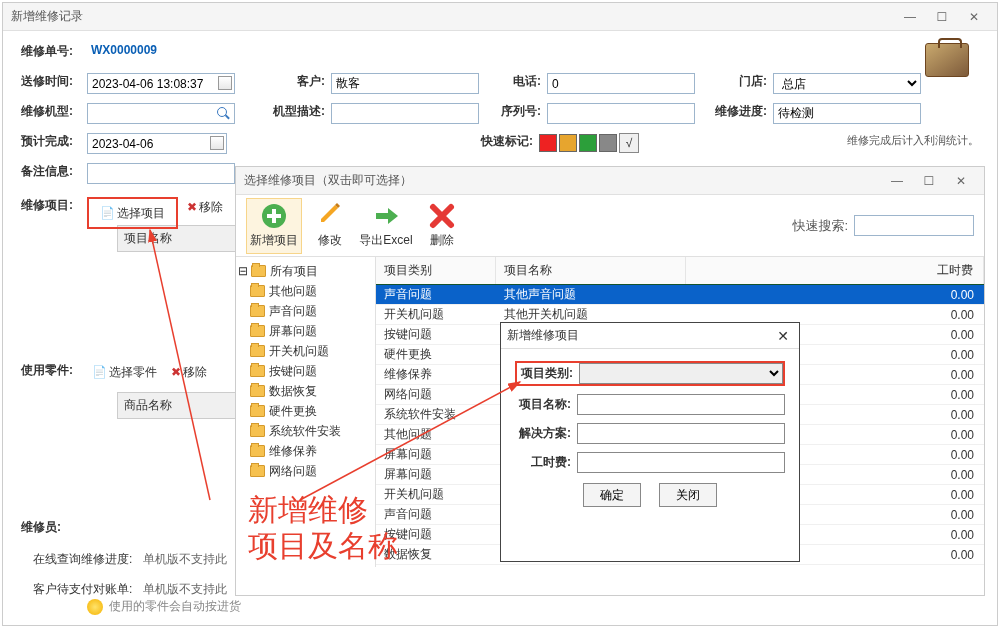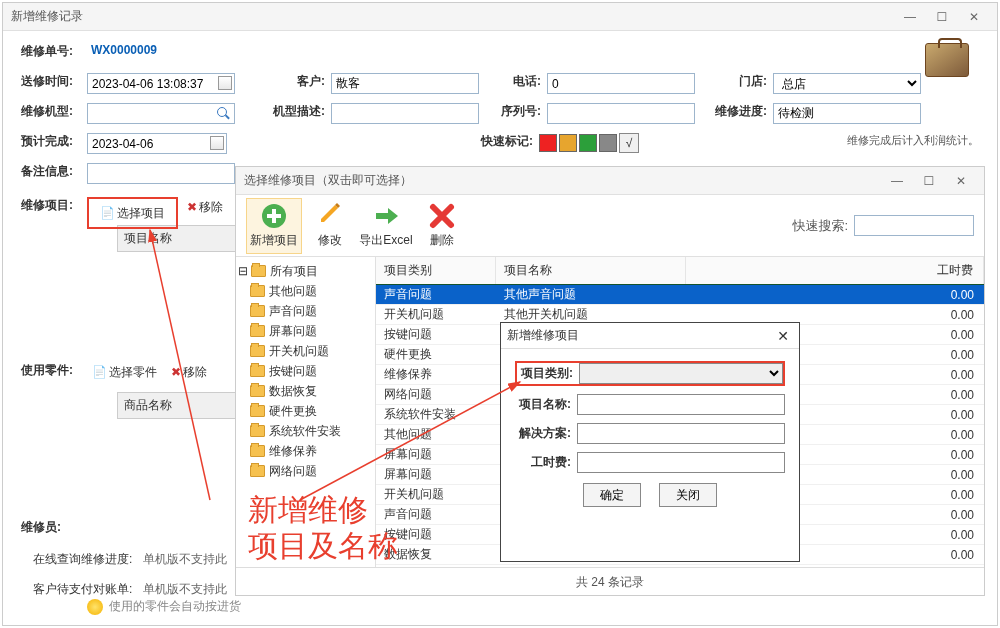--- a/index.html
+++ b/index.html
@@ -361,21 +361,20 @@
             <div class="gc c4">0.00</div>
           </div>
           <div class="gr">
             <div class="gc c1">开关机问题</div>
             <div class="gc c2">无故关机</div>
             <div class="gc c3"></div>
           </div>
         </div>
     </div>
   </div>
-  <div class="status2">共 24 条记录</div>
 </div>
 
 <div class="window win-add">
   <div class="tb3">
     <span>新增维修项目</span>
     <span class="close3">✕</span>
   </div>
   <div class="frm3">
     <div class="r3 redbox" style="">
       <span class="l3">项目类别:</span>

